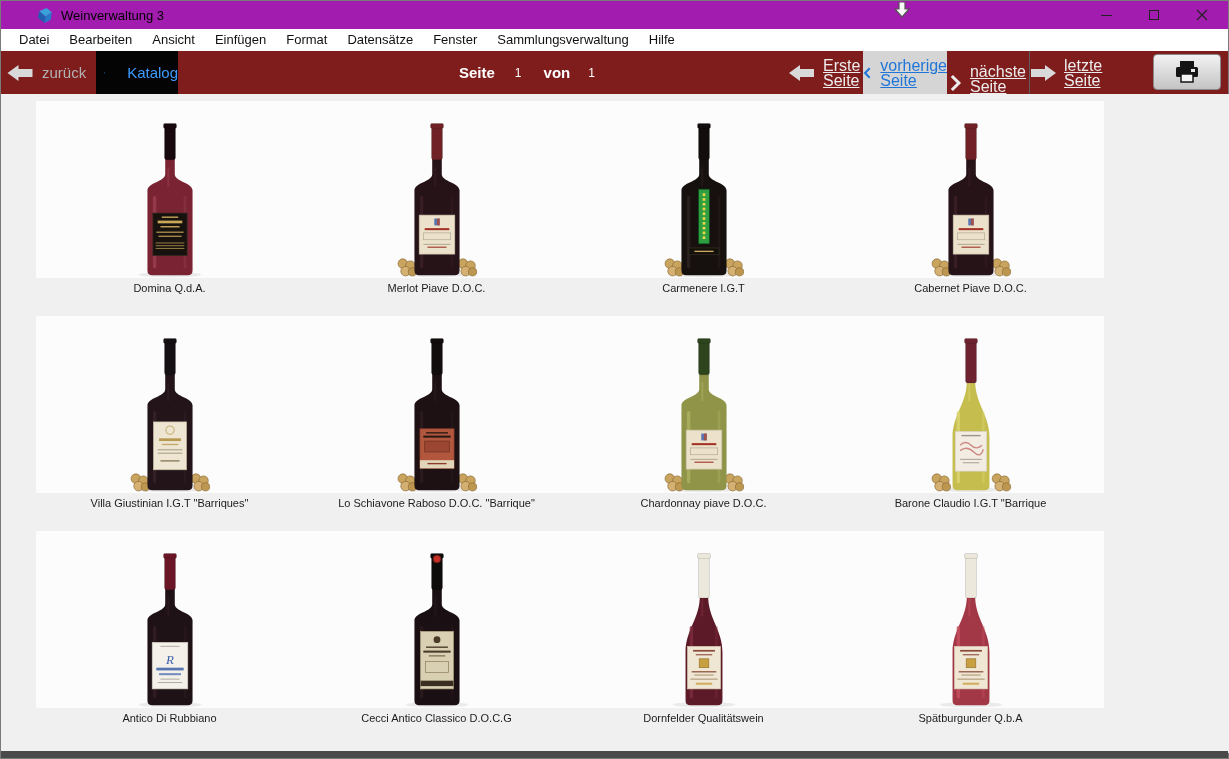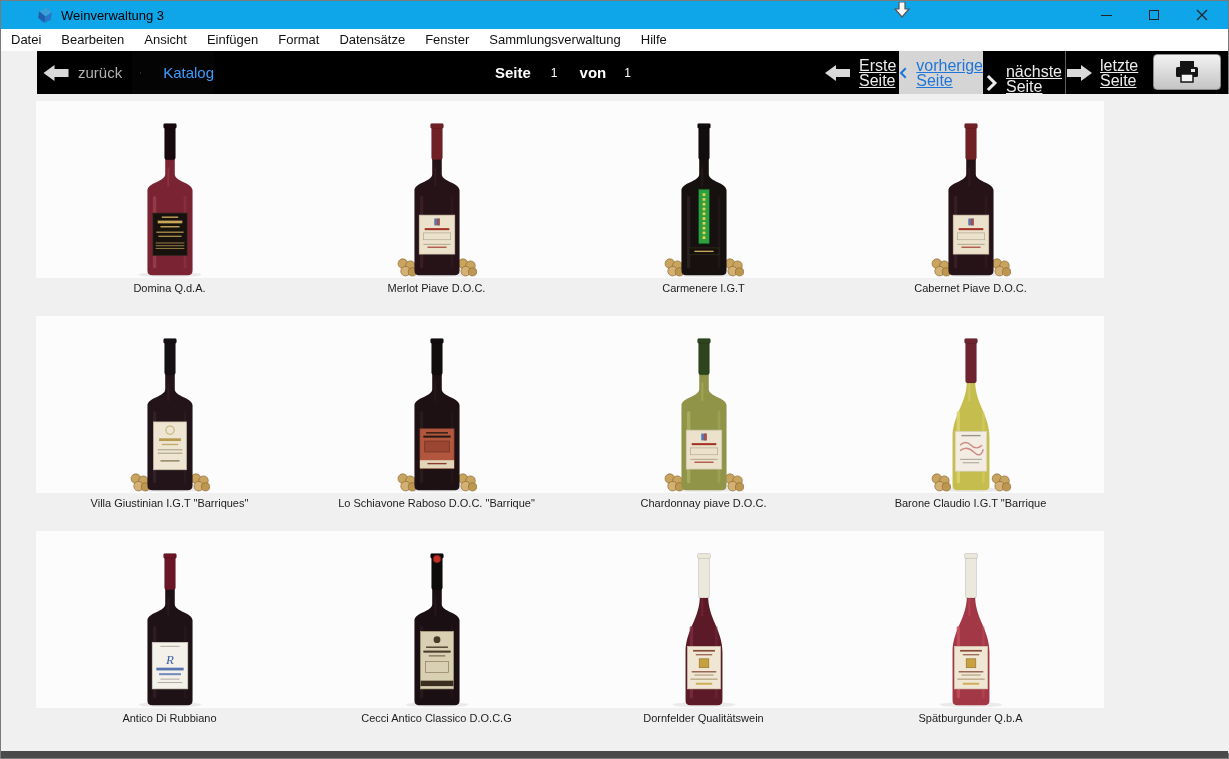--- a/index.html
+++ b/index.html
@@ -1,35 +1,35 @@
 <!DOCTYPE html>
 <html><head>
 <meta charset="utf-8">
 <style>
   * { box-sizing: border-box; margin: 0; padding: 0; }
   html,body { width:1229px; height:759px; overflow:hidden; }
   body { font-family:"Liberation Sans", sans-serif; background:#fff; }
   .window { position:relative; width:1229px; height:759px; background:#f0f0f0; border:1px solid #7a7a7a; }
 
   
-  .titlebar { position:relative; height:28px; background:#0ea5e9; display:flex; align-items:center;text-align:right; }
+  .titlebar { position:relative; height:28px; background:#a21caf; display:flex; align-items:center;text-align:right; }
   .app-icon { margin-left:36px; width:17px; height:17px; display:inline-flex; }
   .win-title { margin-left:7px; font-size:13px; color:#000; }
   .win-controls { position:absolute; right:2px; top:0; height:28px; display:flex; }
   .win-btn { width:48px; height:28px; display:flex; align-items:center; justify-content:center; cursor:default; }
   .glyph-min { width:11px; height:1px; background:#222; display:block; }
   .glyph-max { width:10px; height:10px; border:1px solid #222; display:block; }
   .cursor { position:absolute; left:893px; top:1px; z-index:50; }
 
   
-  .menubar { height:22px; background:#ffffff; display:flex; align-items:center; padding-left:0; }
+  .menubar { height:22px; background:#ffffff; display:flex; align-items:center; padding-left:8px; }
   .menu-item { font-size:13px; color:#111; padding:0 10px; line-height:22px; }
 
   
-  .toolbar { position:relative; height:43px; background:#000000;margin-left:36px; }
+  .toolbar { position:relative; height:43px; background:#7f1d1d; }
   .tb-btn { position:absolute; top:0; height:43px; display:flex; align-items:center; background:transparent; border:none; cursor:default; }
   .btn-back { left:6px; gap:8px; }
   .btn-back span { font-size:15px; color:#b2b2b2; }
   .btn-katalog { left:95px; width:82px; background:#040404; gap:22px; padding-left:8px; }
   .btn-katalog span { font-size:15px; color:#3d9bff; }
   .page-ind { position:absolute; left:458px; top:0; height:43px; display:flex; align-items:center; color:#fff; }
   .page-word { font-size:15px; font-weight:bold; }
   .page-num { font-size:12px; margin:0 0 0 20px; }
   .of-word { font-size:15px; font-weight:bold; margin-left:22px; }
   .page-num2 { font-size:12px; margin-left:18px; }

